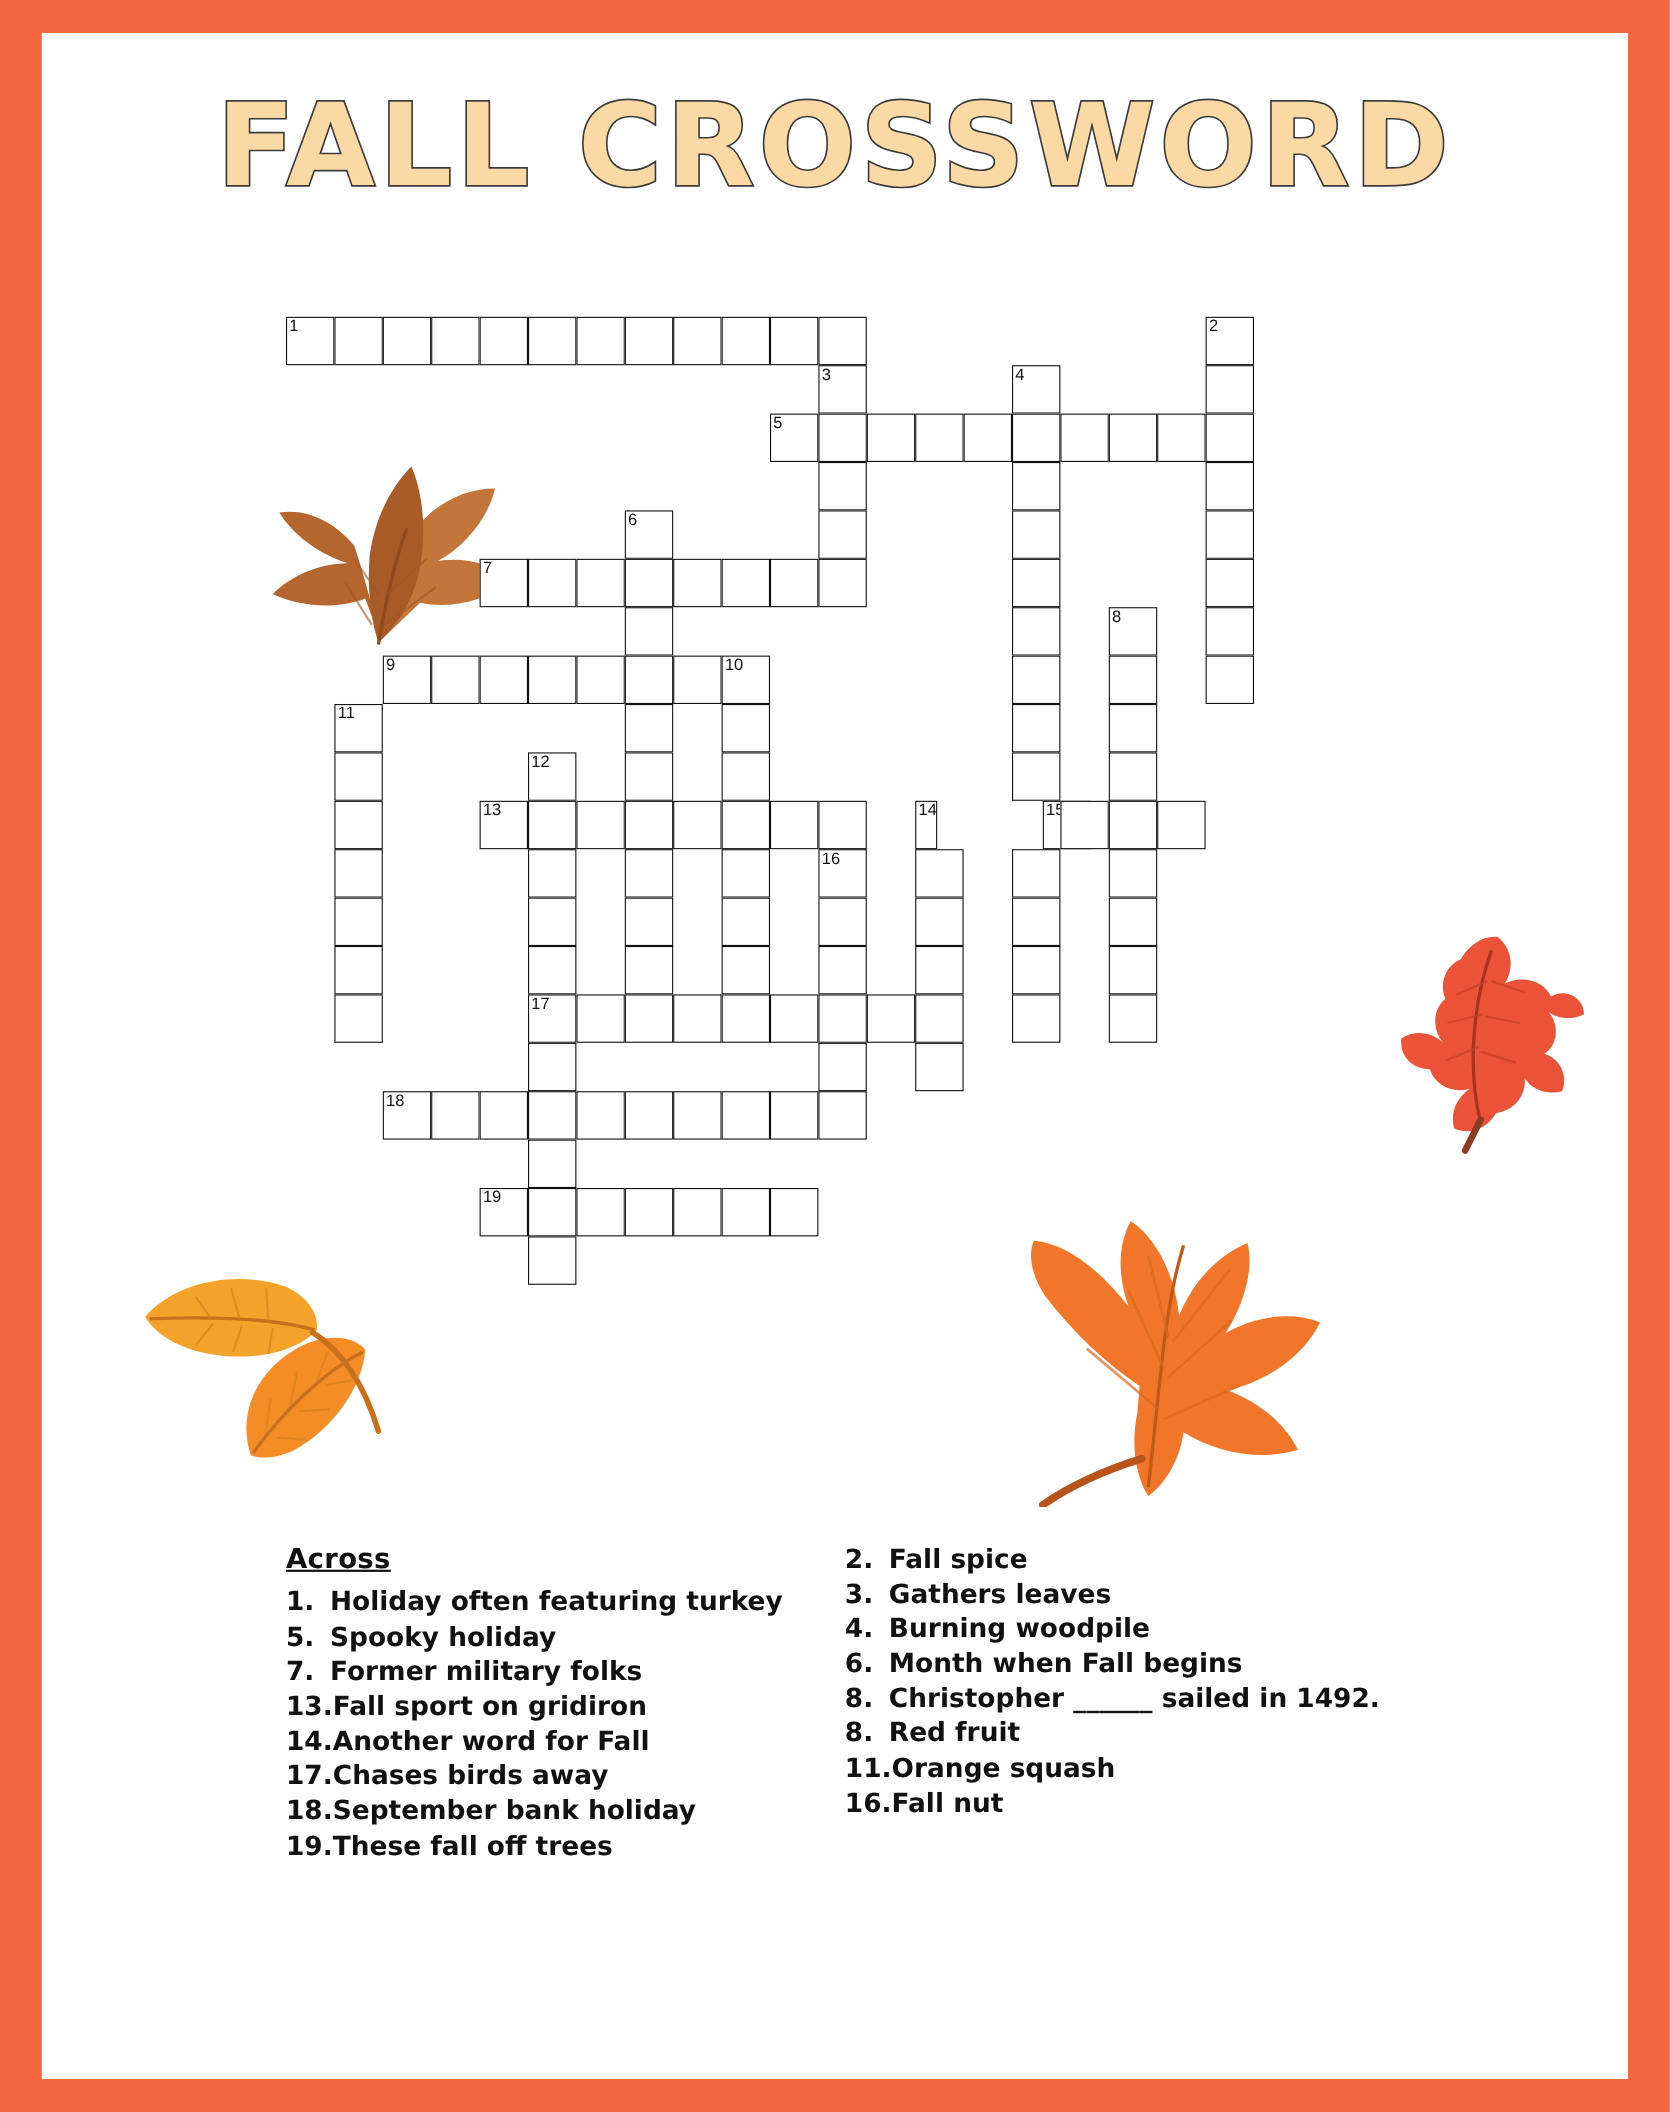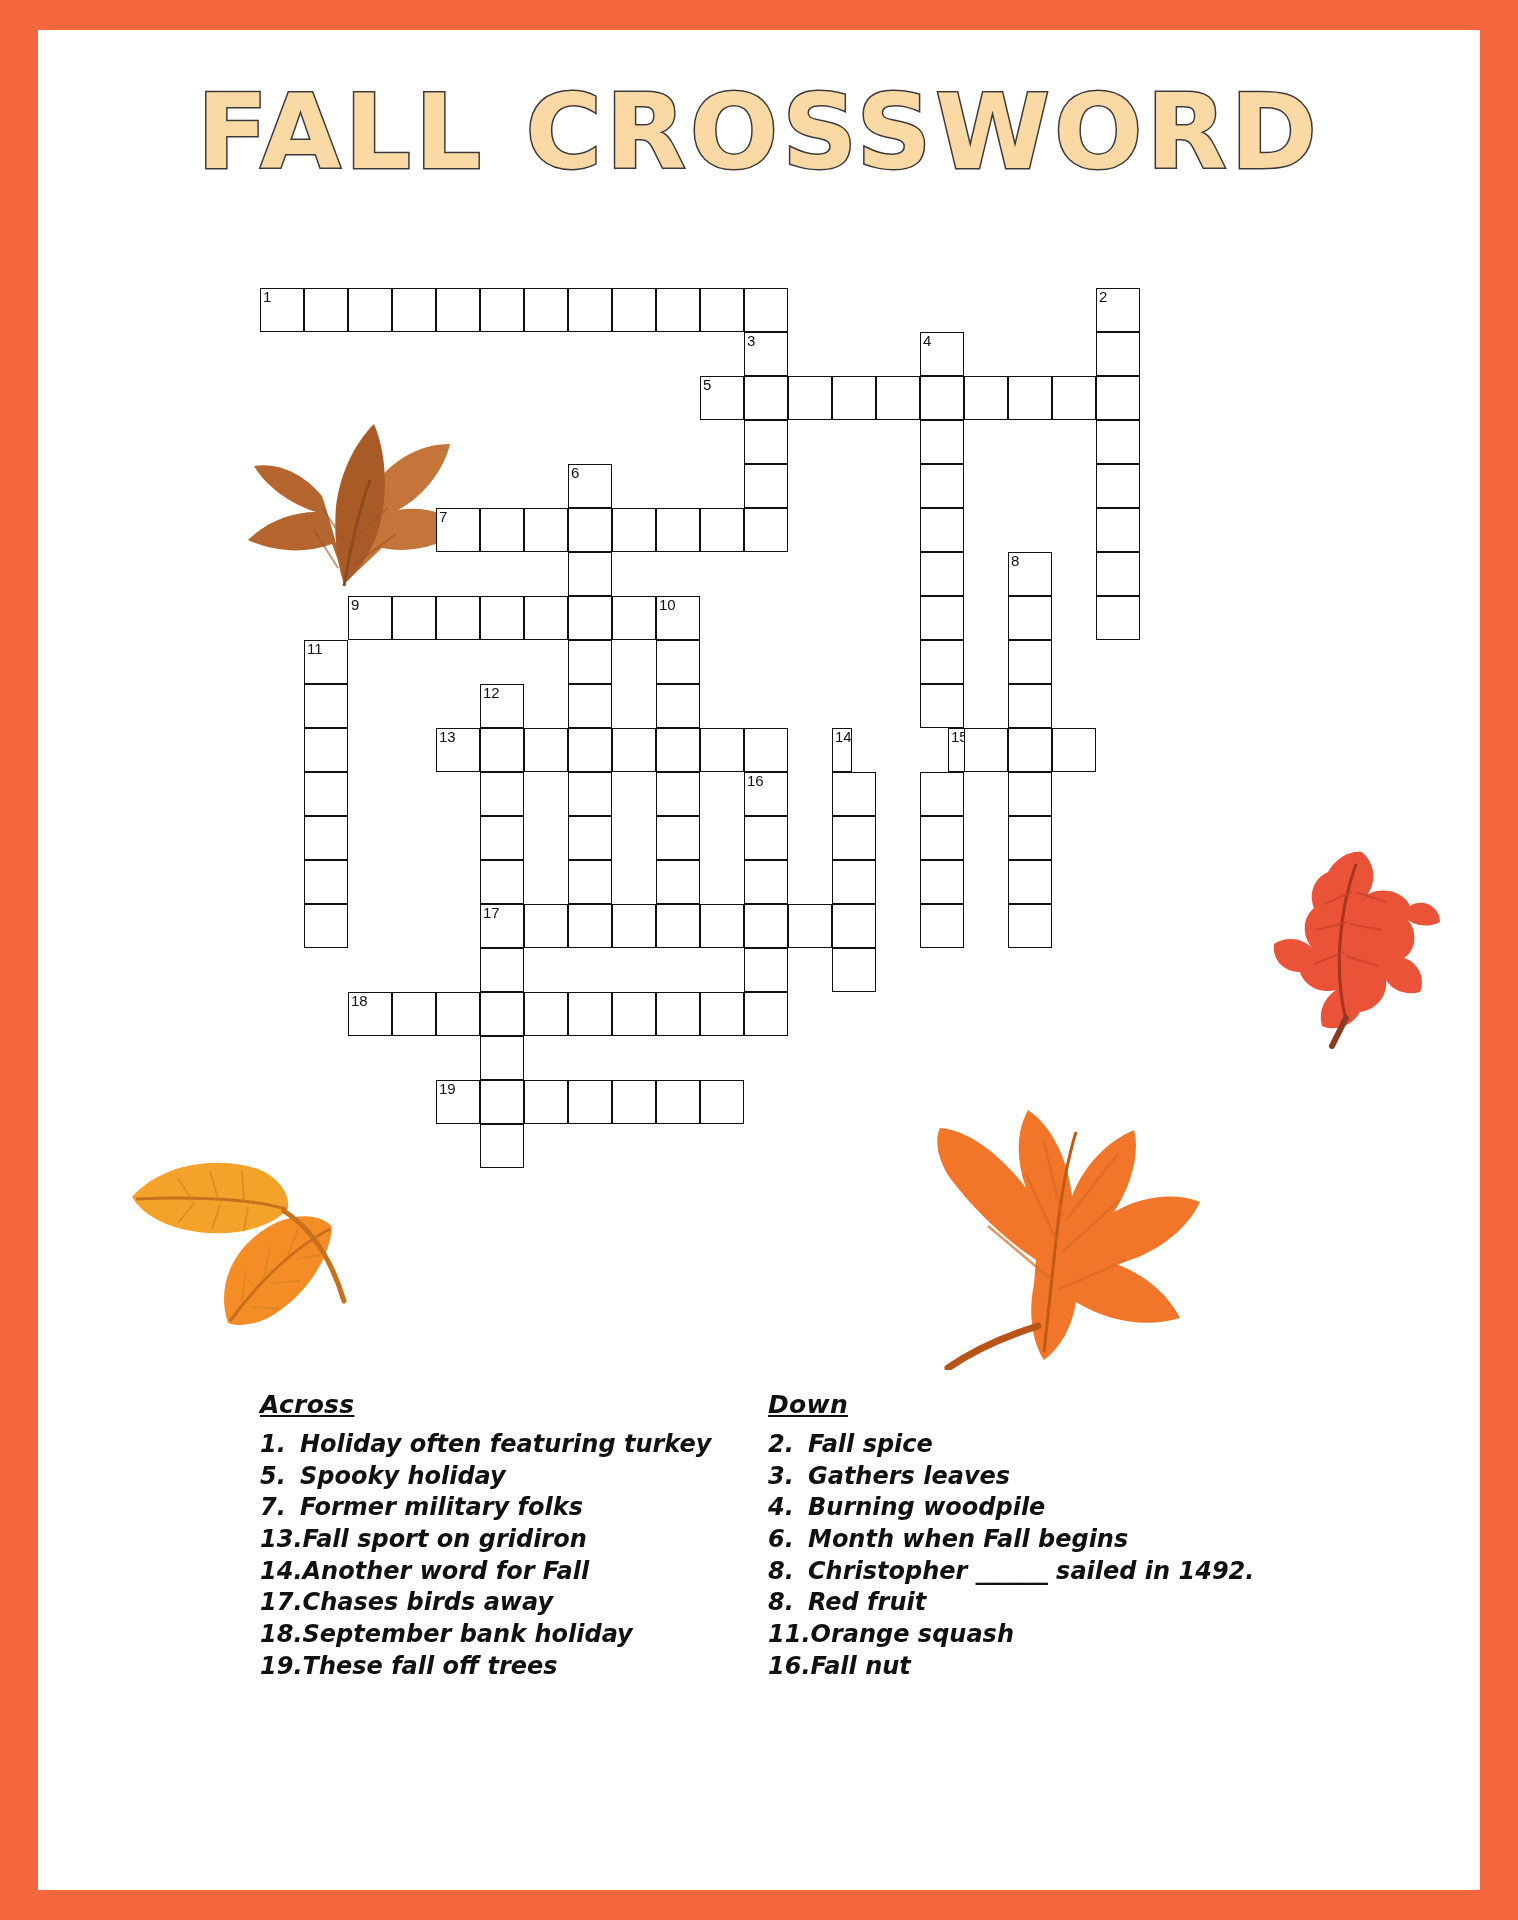--- a/index.html
+++ b/index.html
@@ -83,22 +83,21 @@
   
   .clues {
     position: absolute;
     left: 0;
     top: 1360px;
     width: 1442px;
     height: 470px;
   }
   .clue-col {
     position: absolute;
-    top: 0;
-    font-style: italic;
+    top: 12px;
   }
   .clue-col.across { left: 222px; width: 500px; }
   .clue-col.down   { left: 730px; width: 620px; }
   .clue-head {
     font-family: "DejaVu Sans", sans-serif;
     font-size: 25px;
     font-weight: bold;
     color: #111;
     text-decoration: underline;
     margin-bottom: 10px;
@@ -360,21 +359,20 @@
             <li><span class="cn">5.</span><span>Spooky holiday</span></li>
             <li><span class="cn">7.</span><span>Former military folks</span></li>
             <li><span class="cn">13.</span><span>Fall sport on gridiron</span></li>
             <li><span class="cn">14.</span><span>Another word for Fall</span></li>
             <li><span class="cn">17.</span><span>Chases birds away</span></li>
             <li><span class="cn">18.</span><span>September bank holiday</span></li>
             <li><span class="cn">19.</span><span>These fall off trees</span></li>
           </ol>
       </div>
       <div class="clue-col down">
-        <div class="clue-head">Down</div>
         <ol class="clue-list" id="down-list">
             <li><span class="cn">2.</span><span>Fall spice</span></li>
             <li><span class="cn">3.</span><span>Gathers leaves</span></li>
             <li><span class="cn">4.</span><span>Burning woodpile</span></li>
             <li><span class="cn">6.</span><span>Month when Fall begins</span></li>
             <li><span class="cn">8.</span><span>Christopher ______ sailed in 1492.</span></li>
             <li><span class="cn">8.</span><span>Red fruit</span></li>
             <li><span class="cn">11.</span><span>Orange squash</span></li>
             <li><span class="cn">16.</span><span>Fall nut</span></li>
           </ol>

